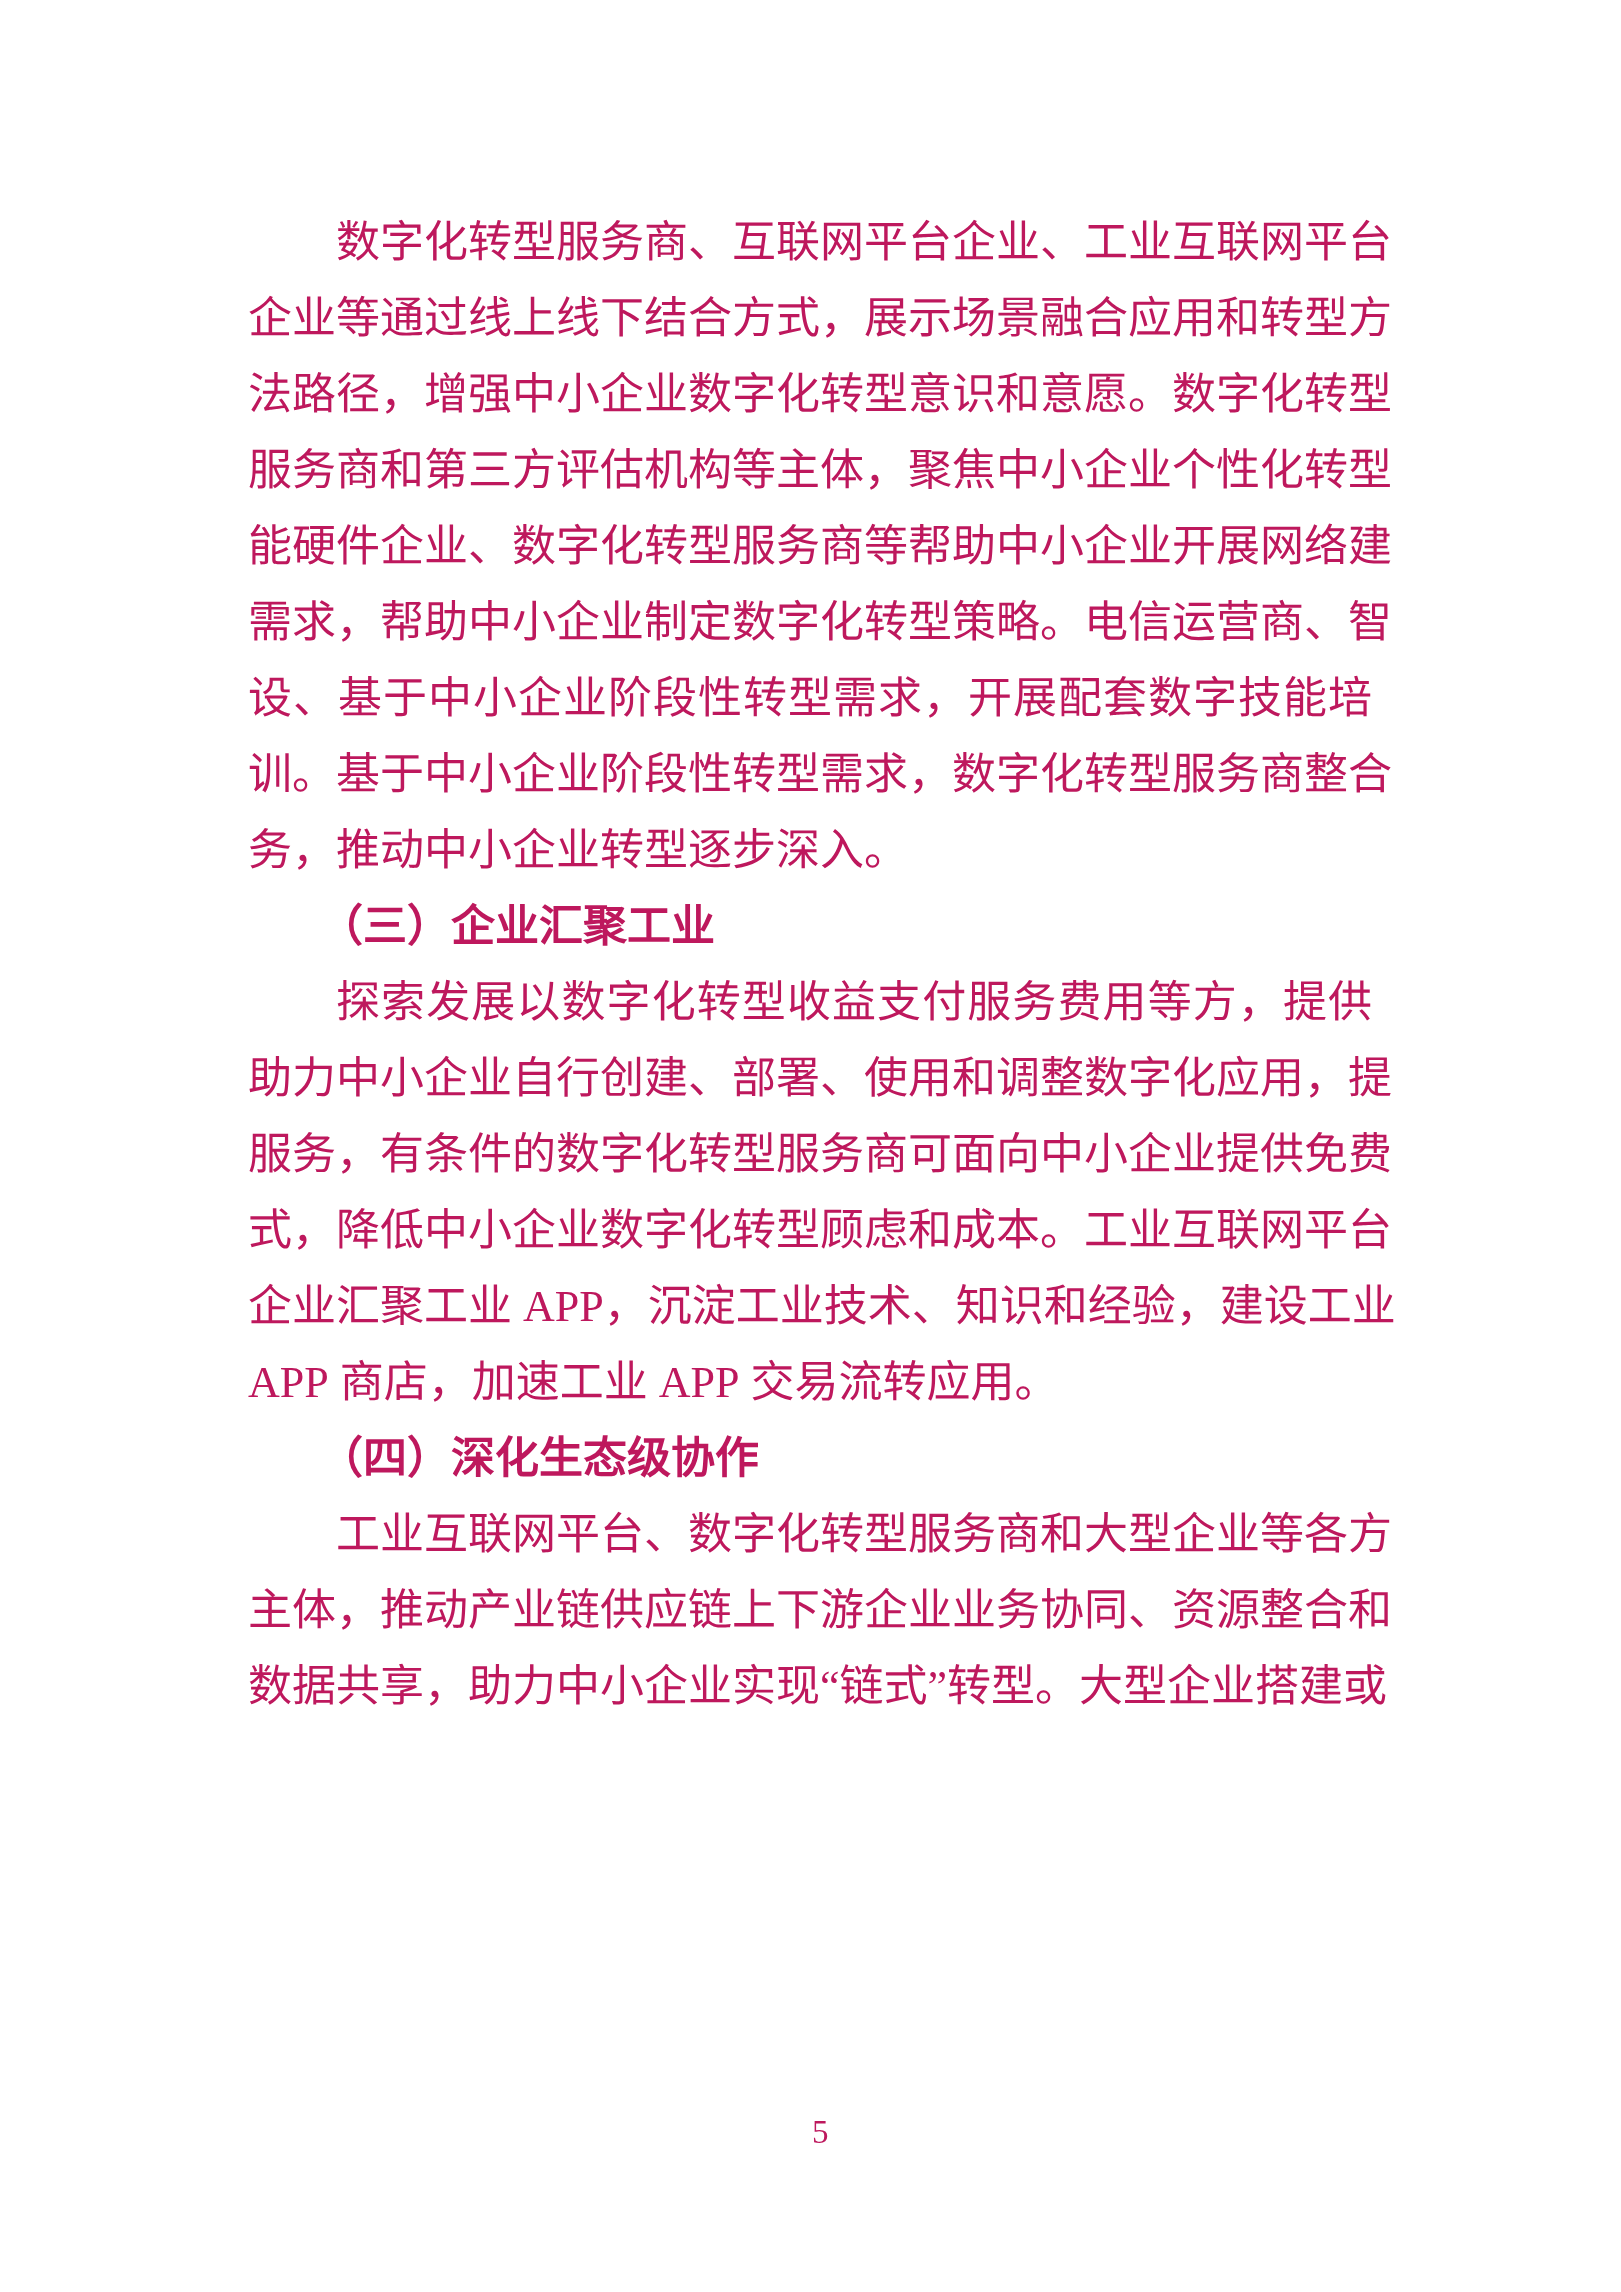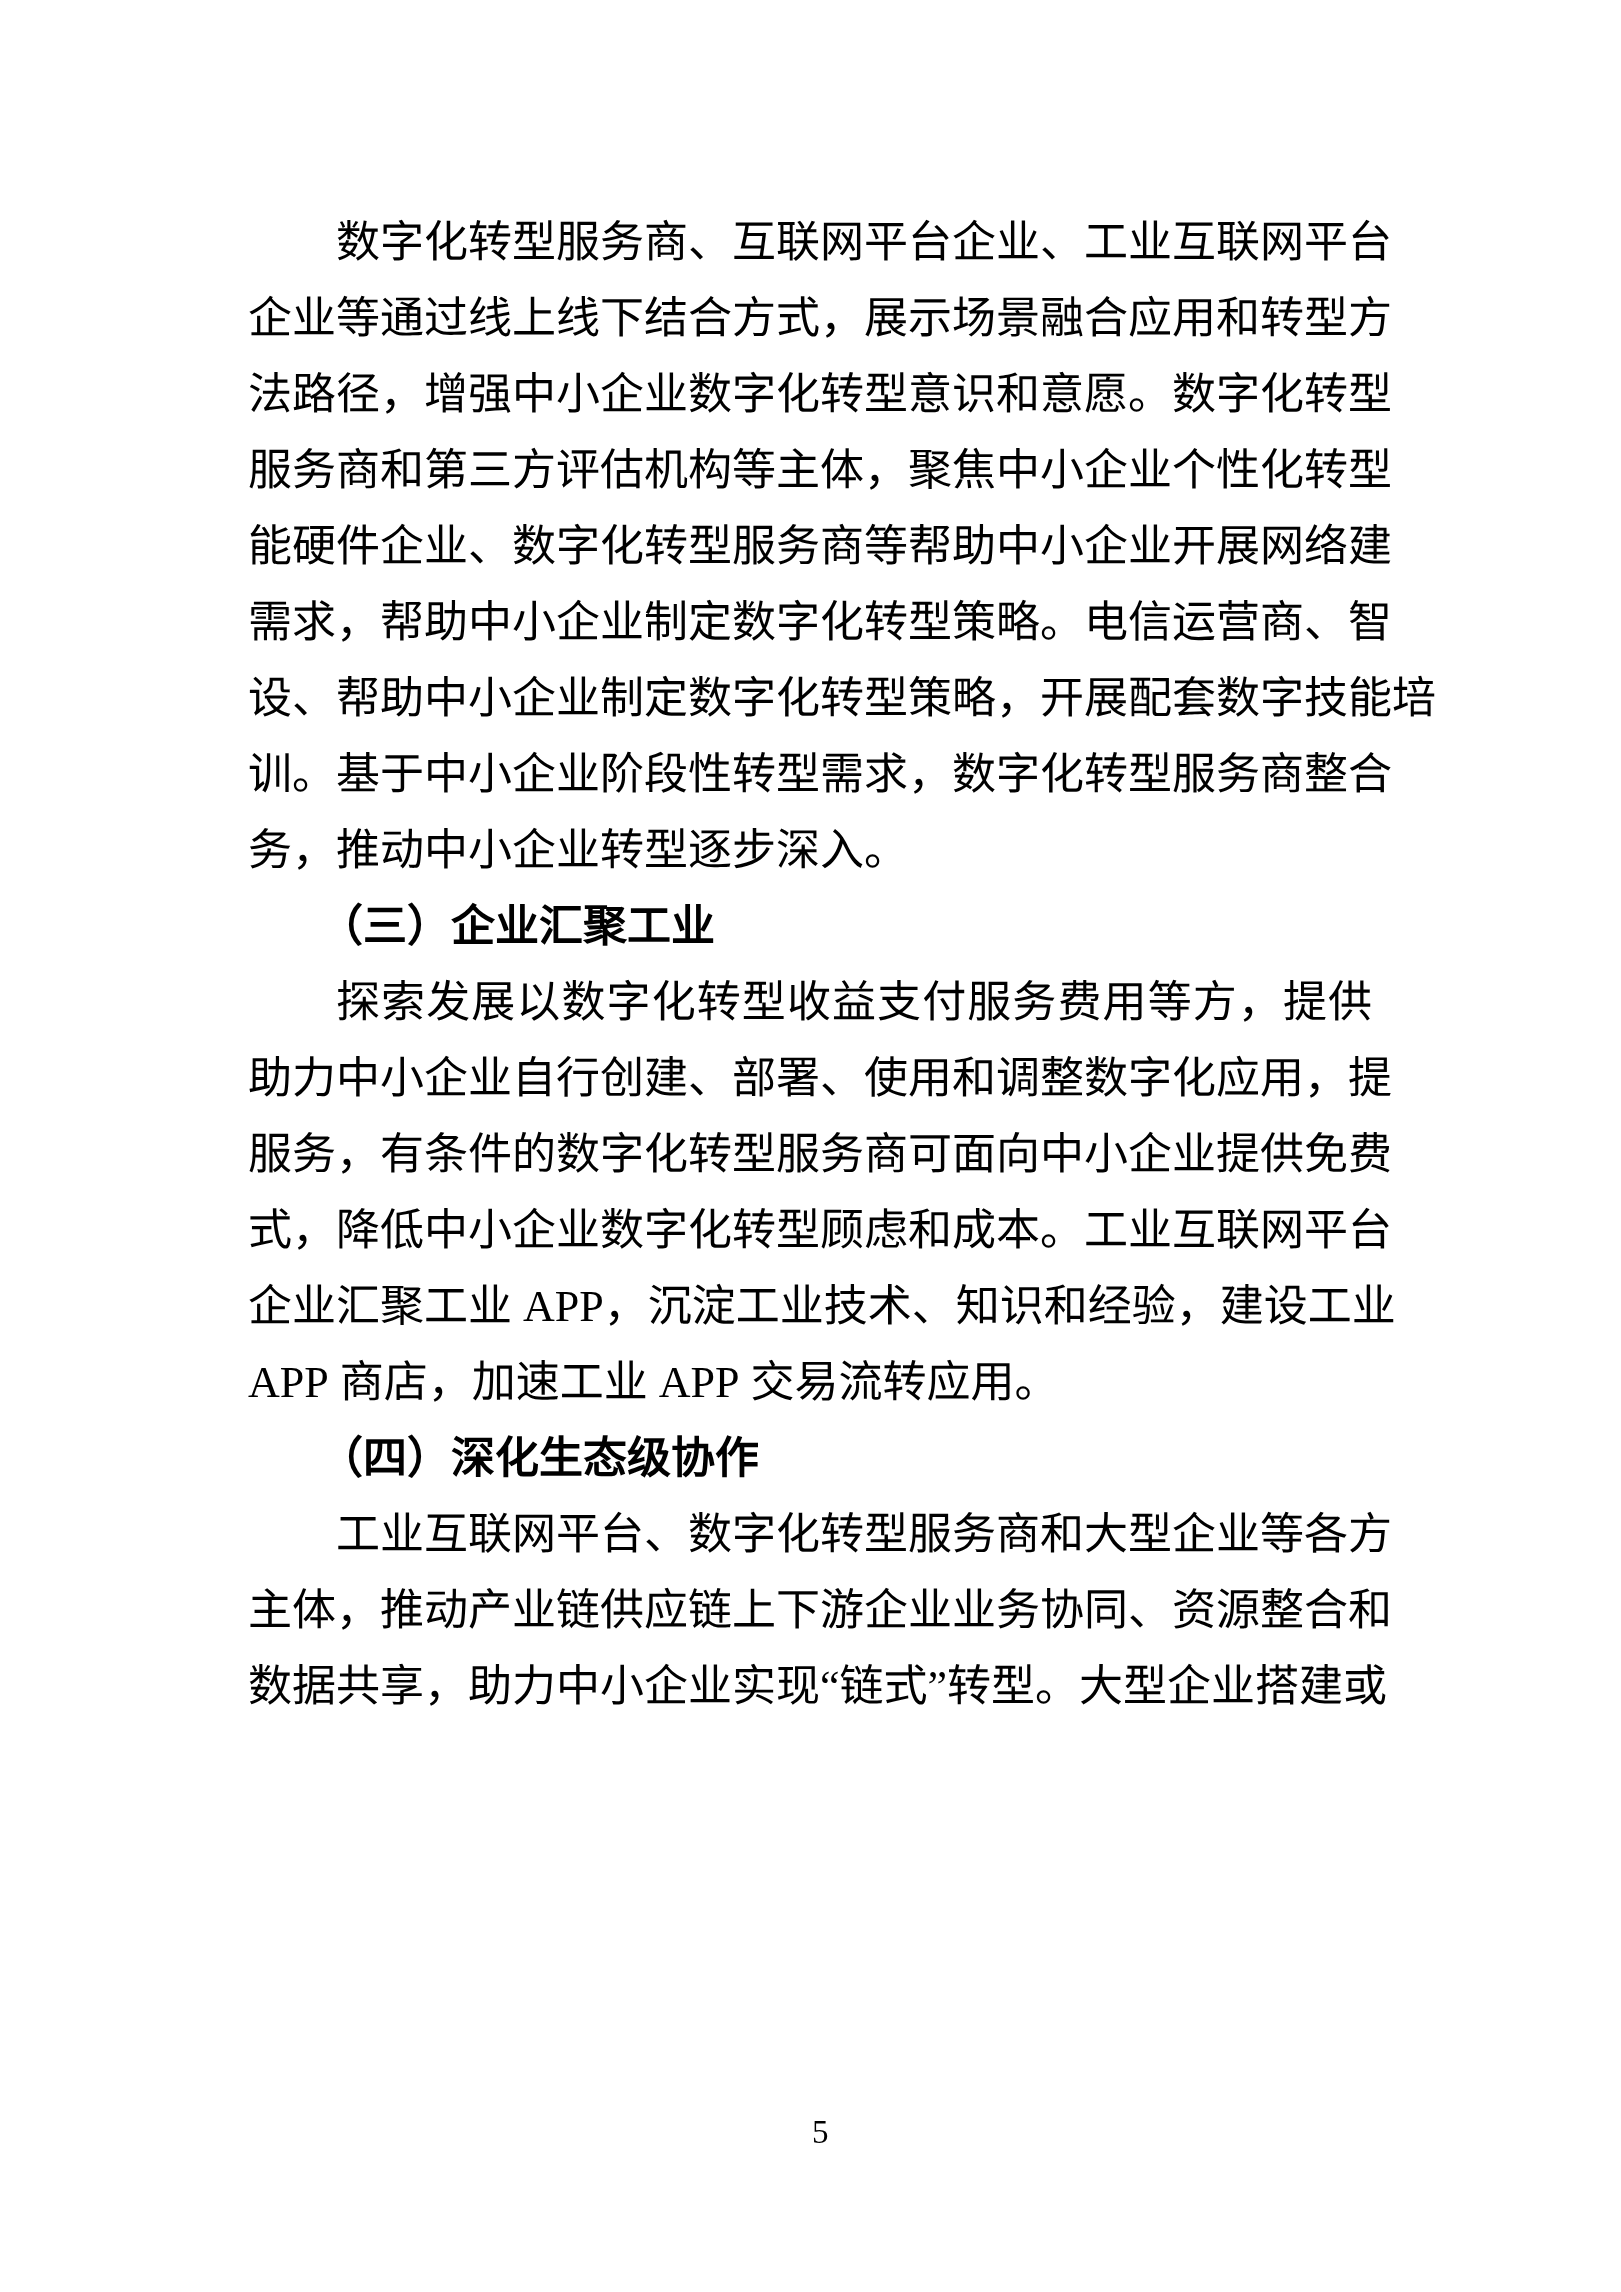--- a/index.html
+++ b/index.html
@@ -7,21 +7,21 @@
     padding: 0;
     background: #e8e8e8;
   }
   .page {
     position: relative;
     width: 1621px;
     height: 2293px;
     background: #ffffff;
     overflow: hidden;
     font-family: "Liberation Serif", "DejaVu Serif", serif;
-    color: #000000;
+    color: #be185d;
     font-kerning: none;
   }
   .text-block {
     position: absolute;
     left: 248px;
     top: 205px;
     width: 1124px;
   }
   .ln {
     height: 76px;
@@ -56,21 +56,21 @@
 
 <div class="page">
   <div class="text-block">
 
     <div class="ln first">数字化转型服务商、互联网平台企业、工业互联网平台</div>
     <div class="ln">企业等通过线上线下结合方式，展示场景融合应用和转型方</div>
     <div class="ln">法路径，增强中小企业数字化转型意识和意愿。数字化转型</div>
     <div class="ln">服务商和第三方评估机构等主体，聚焦中小企业个性化转型</div>
     <div class="ln">能硬件企业、数字化转型服务商等帮助中小企业开展网络建</div>
     <div class="ln">需求，帮助中小企业制定数字化转型策略。电信运营商、智</div>
-    <div class="ln">设、帮助中小企业制定数字化转型策略，开展配套数字技能培</div>
+    <div class="ln">设、基于中小企业阶段性转型需求，开展配套数字技能培</div>
     <div class="ln">训。基于中小企业阶段性转型需求，数字化转型服务商整合</div>
     <div class="ln end">务，推动中小企业转型逐步深入。</div>
 
     <div class="ln heading">（三）企业汇聚工业</div>
 
     <div class="ln first">探索发展以数字化转型收益支付服务费用等方，提供</div>
     <div class="ln">助力中小企业自行创建、部署、使用和调整数字化应用，提</div>
     <div class="ln">服务，有条件的数字化转型服务商可面向中小企业提供免费</div>
     <div class="ln">式，降低中小企业数字化转型顾虑和成本。工业互联网平台</div>
     <div class="ln">企业汇聚工业 APP，沉淀工业技术、知识和经验，建设工业</div>

